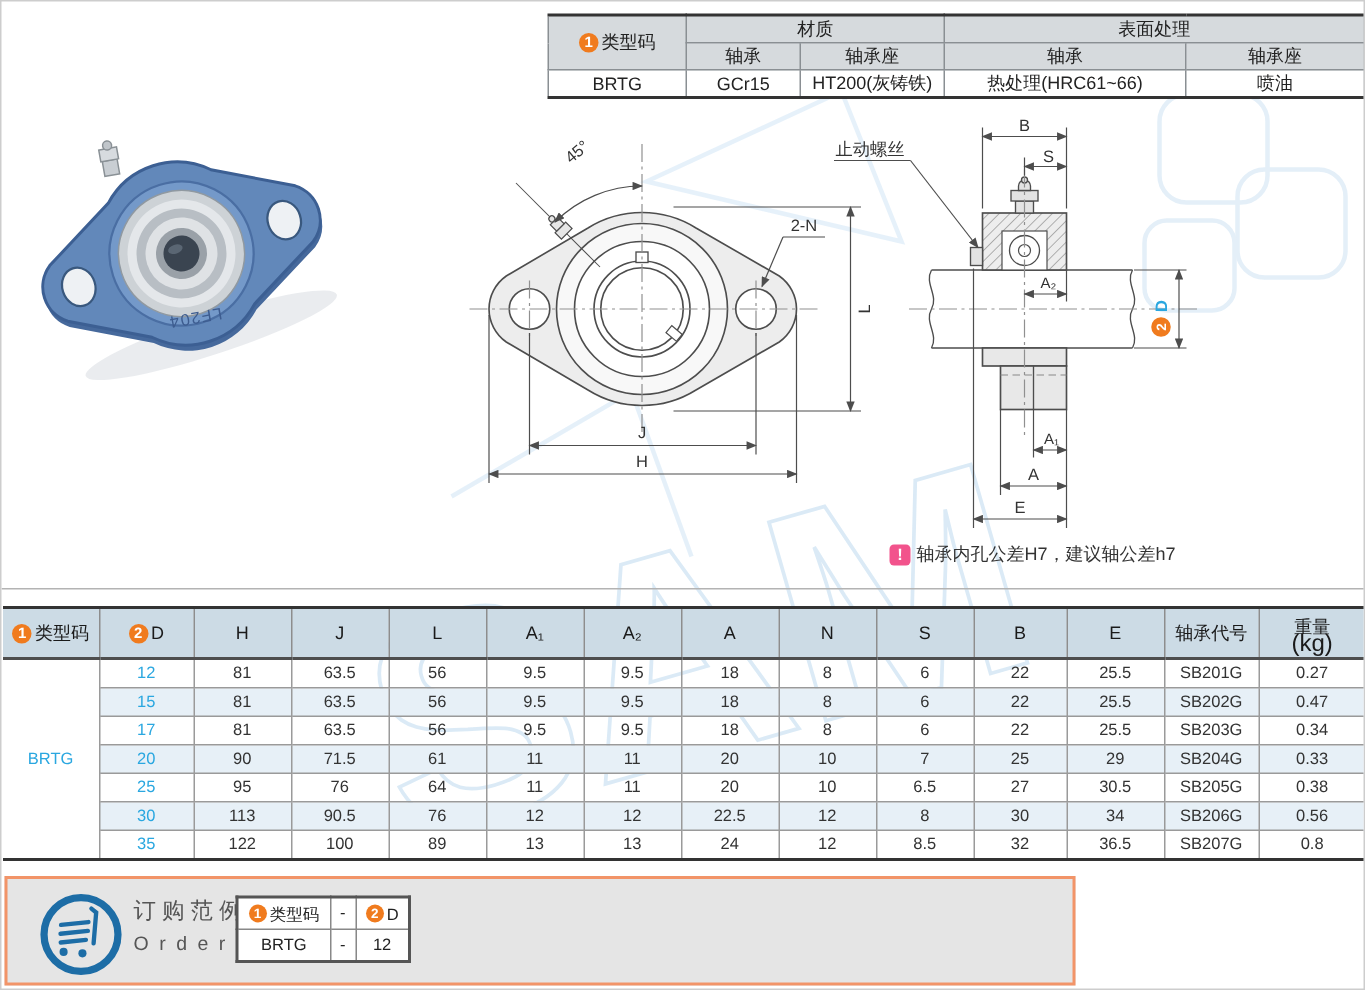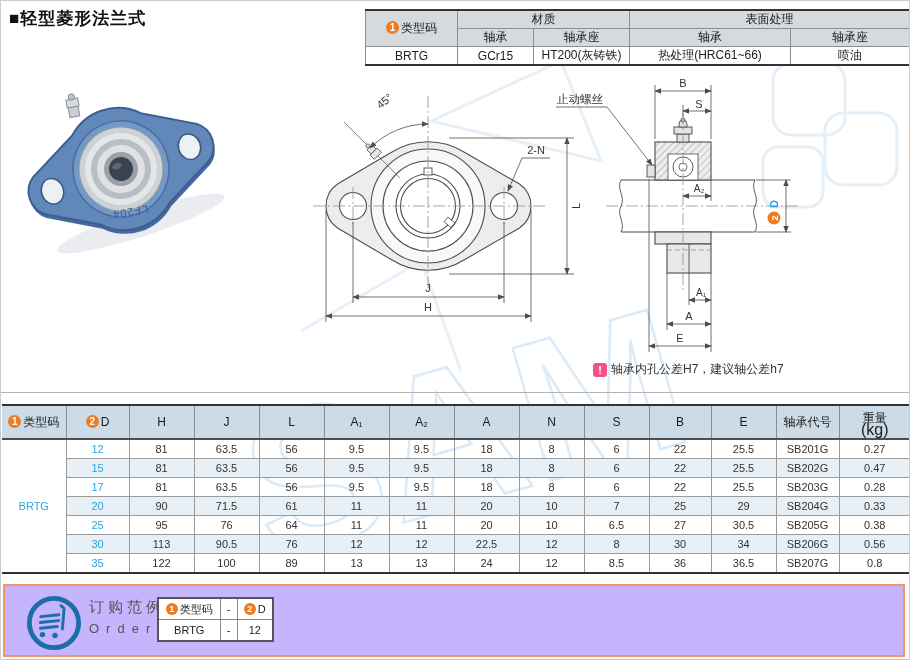--- a/index.html
+++ b/index.html
@@ -36,21 +36,21 @@
   .dim td{height:18px;font-size:11px;color:#333;border:1px solid #9a9a9a;text-align:center;padding:0;}
   .dim tr.alt td{background:#e7f0f7;}
   .dim td.code-cell{background:#fff;color:#2aa7e0;}
   .dim td.d-cell{color:#2aa7e0;}
   .dim th:first-child,.dim td:first-child{border-left:none;}
   .dim th:last-child,.dim td:last-child{border-right:none;}
   .kg{display:block;font-size:16px;line-height:10px;}
   .wt{display:block;font-size:12px;line-height:13px;margin-top:3px;}
 
   
-  .order-box{left:2px;top:583px;width:902px;height:73px;border:2px solid #f29468;box-sizing:border-box;background:#c4b5fd;}
+  .order-box{left:2px;top:583px;width:714px;height:73px;border:2px solid #f29468;box-sizing:border-box;background:#e5e5e5;}
   .cart{position:absolute;left:20px;top:8px;}
   .order-labels{position:absolute;left:84px;top:12px;color:#555;}
   .order-cn{font-size:15px;letter-spacing:4px;}
   .order-en{font-size:13px;letter-spacing:7px;margin-top:4px;}
   .order-table{position:absolute;left:152px;top:11px;border-collapse:collapse;table-layout:fixed;font-size:11px;border:2px solid #555;}
   .order-table td{border:1px solid #888;height:20px;text-align:center;padding:0 2px;background:#fff;color:#222;}
   .order-table .ob{width:12px;height:12px;line-height:12px;font-size:9px;}
   text{font-family:"Liberation Sans","DejaVu Sans",sans-serif;}
 </style>
 </head>
@@ -62,21 +62,20 @@
     <g opacity="0.75">
       <text x="250" y="540" font-size="200" font-weight="bold" fill="none" stroke="#cfe4f3" stroke-width="2.5" transform="rotate(-16 330 480)">SAM</text>
       <rect x="772" y="62" width="72" height="72" rx="18" fill="none" stroke="#dbeaf6" stroke-width="3"></rect>
       <rect x="824" y="112" width="72" height="72" rx="18" fill="none" stroke="#dbeaf6" stroke-width="3"></rect>
       <rect x="762" y="146" width="60" height="60" rx="15" fill="none" stroke="#dbeaf6" stroke-width="3"></rect>
       <path d="M430 120 L560 60 L600 160 Z" fill="none" stroke="#ddecf8" stroke-width="3"></path>
       <path d="M300 330 L420 260 L460 370" fill="none" stroke="#ddecf8" stroke-width="3"></path>
     </g>
   </svg>
 
-  <div class="layer title">■轻型菱形法兰式</div>
 
   <svg class="layer" style="left:8px;top:58px;" width="230" height="215" viewBox="0 0 230 215">
     <g transform="translate(112,110) rotate(-18)">
       <ellipse cx="2" cy="58" rx="88" ry="13" fill="rgba(50,70,100,0.10)"></ellipse>
       <path d="M-96,4 A24,24 0 0 1 -86,-15.5 L-36,-43 A52,52 0 0 1 36,-43 L86,-15.5 A24,24 0 0 1 96,4
                A24,24 0 0 1 86,23.5 L36,51 A52,52 0 0 1 -36,51 L-86,23.5 A24,24 0 0 1 -96,4 Z" fill="#46699c"></path>
       <path d="M-96,0 A24,24 0 0 1 -86,-19.5 L-36,-47 A52,52 0 0 1 36,-47 L86,-19.5 A24,24 0 0 1 96,0
                A24,24 0 0 1 86,19.5 L36,47 A52,52 0 0 1 -36,47 L-86,19.5 A24,24 0 0 1 -96,0 Z" fill="#6288ba" stroke="#3c5f93" stroke-width="2"></path>
       <ellipse cx="-72" cy="0" rx="11" ry="13" fill="#eef1f4" stroke="#39587e" stroke-width="1.5"></ellipse>
       <ellipse cx="72" cy="0" rx="11" ry="13" fill="#eef1f4" stroke="#39587e" stroke-width="1.5"></ellipse>
@@ -347,21 +346,21 @@
           <td>63.5</td>
           <td>56</td>
           <td>9.5</td>
           <td>9.5</td>
           <td>18</td>
           <td>8</td>
           <td>6</td>
           <td>22</td>
           <td>25.5</td>
           <td>SB203G</td>
-          <td>0.28</td>
+          <td>0.34</td>
         </tr>
         <tr class="alt">
           <td class="d-cell">20</td>
           <td>90</td>
           <td>71.5</td>
           <td>61</td>
           <td>11</td>
           <td>11</td>
           <td>20</td>
           <td>10</td>
@@ -404,21 +403,21 @@
         <tr>
           <td class="d-cell">35</td>
           <td>122</td>
           <td>100</td>
           <td>89</td>
           <td>13</td>
           <td>13</td>
           <td>24</td>
           <td>12</td>
           <td>8.5</td>
-          <td>36</td>
+          <td>32</td>
           <td>36.5</td>
           <td>SB207G</td>
           <td>0.8</td>
         </tr>
       </tbody>
   </table>
 
   <div class="layer order-box">
     <svg class="cart" width="58" height="58" viewBox="0 0 60 60">
       <circle cx="30" cy="30" r="25.5" fill="none" stroke="#1d6da6" stroke-width="5"></circle>

